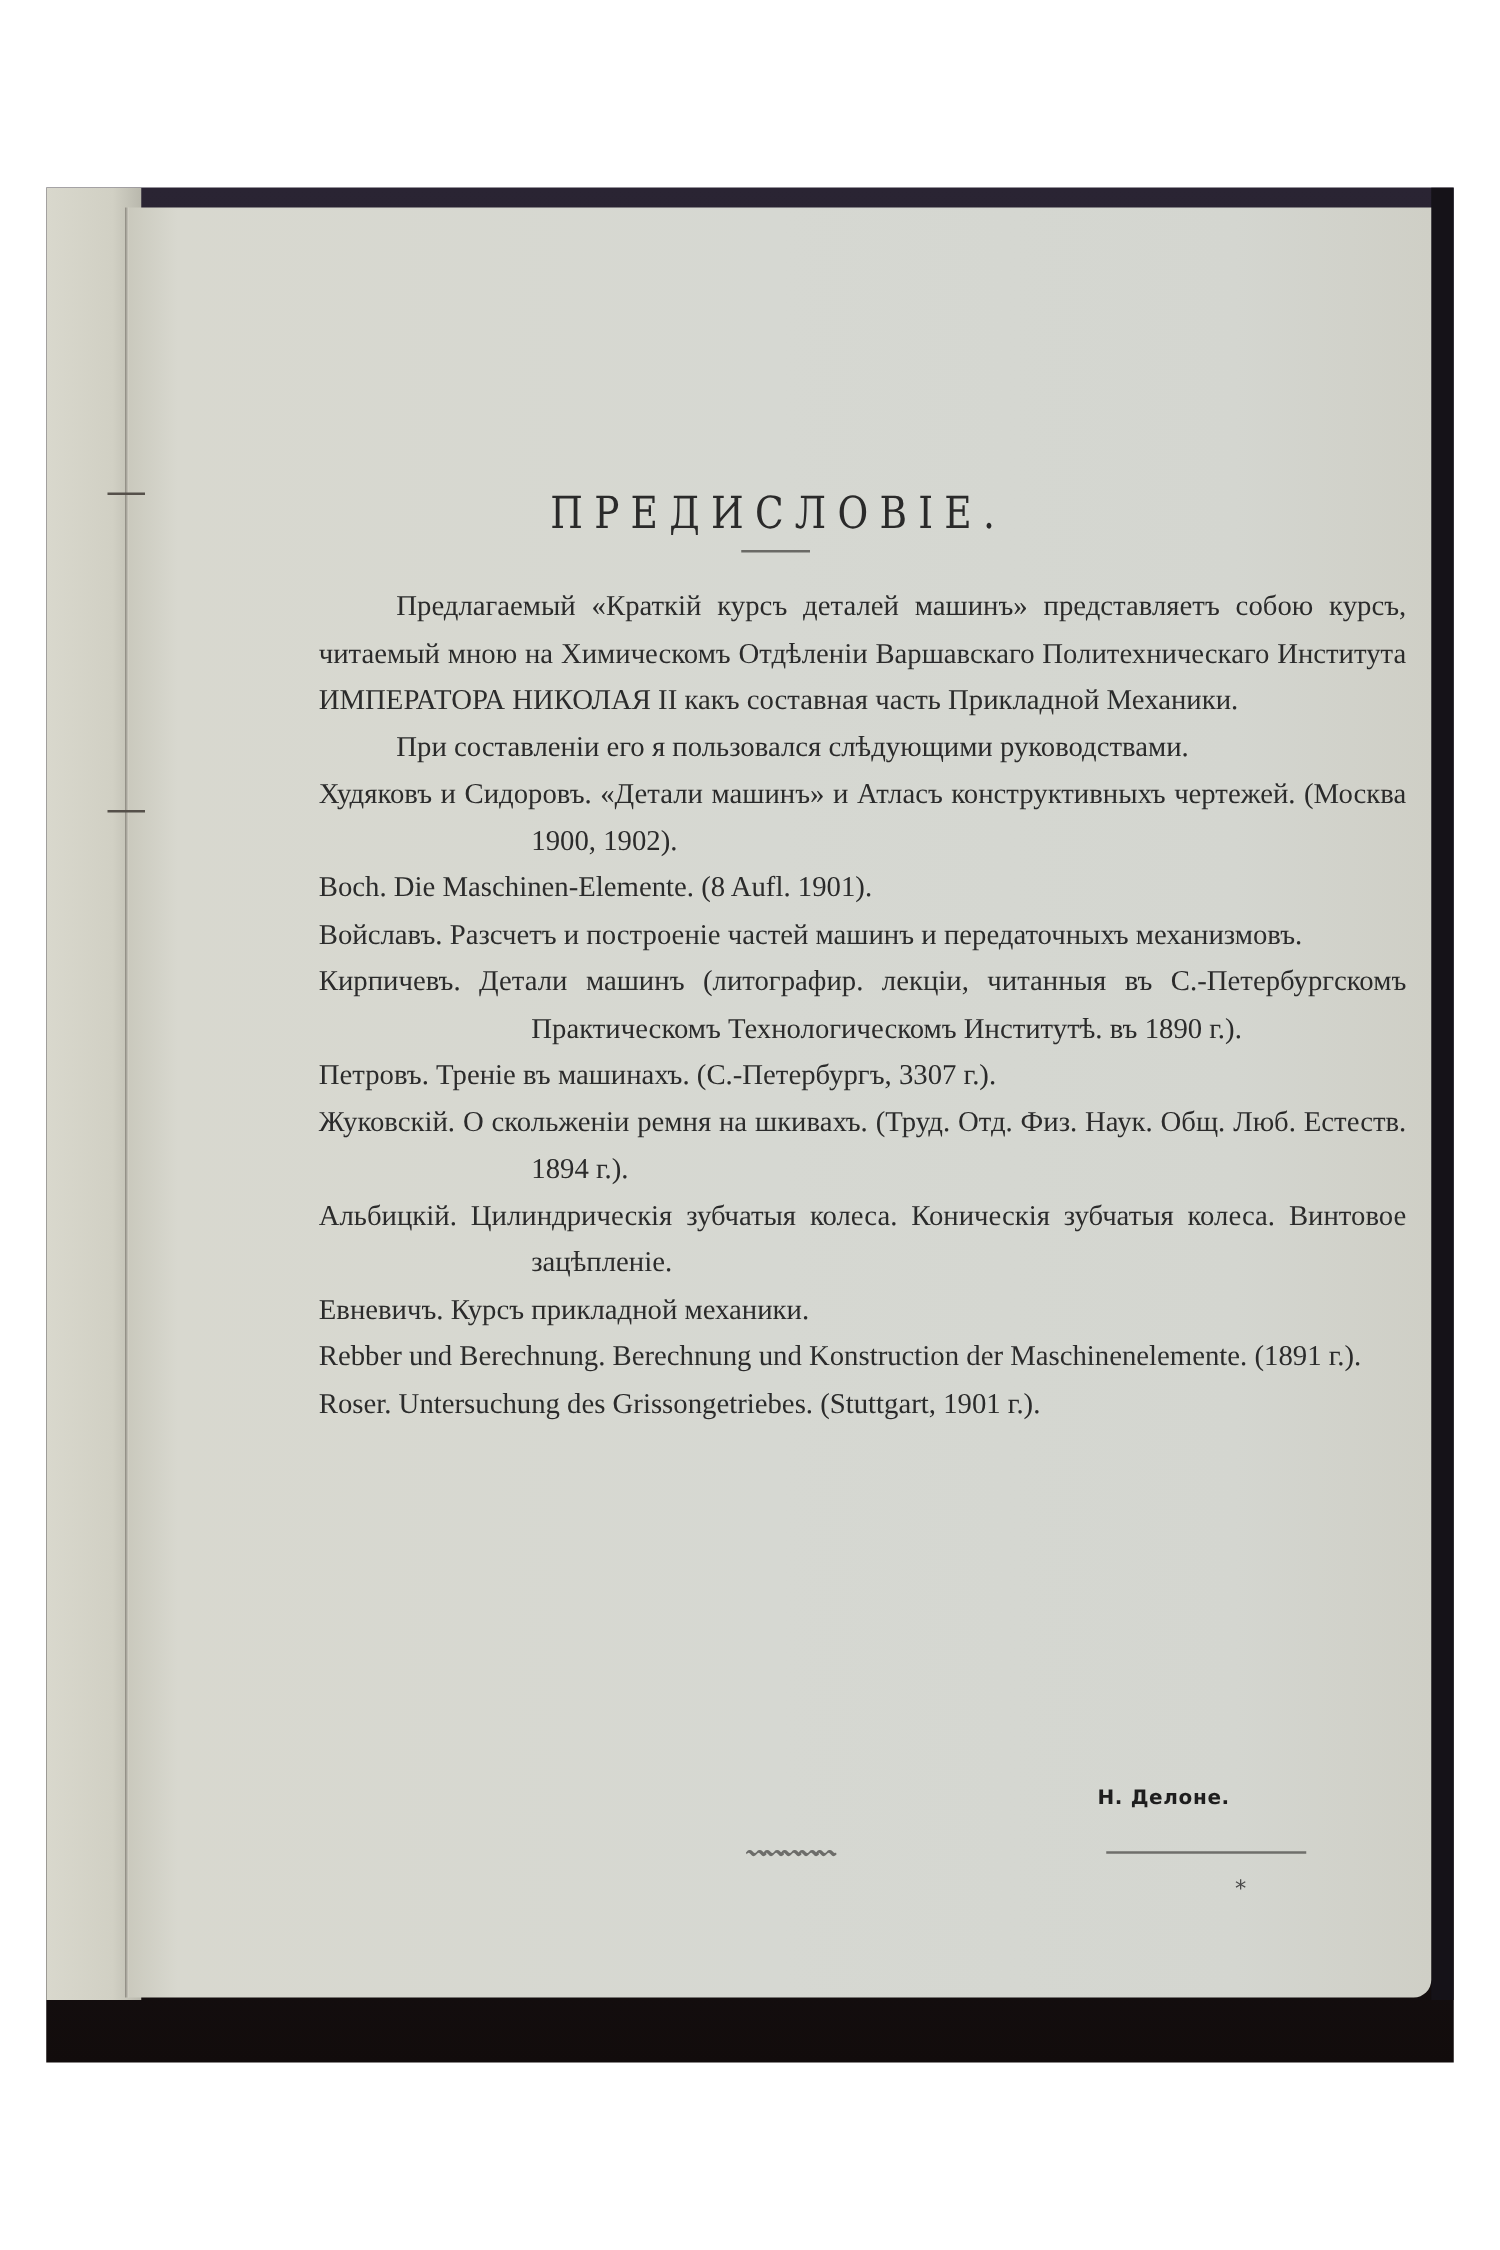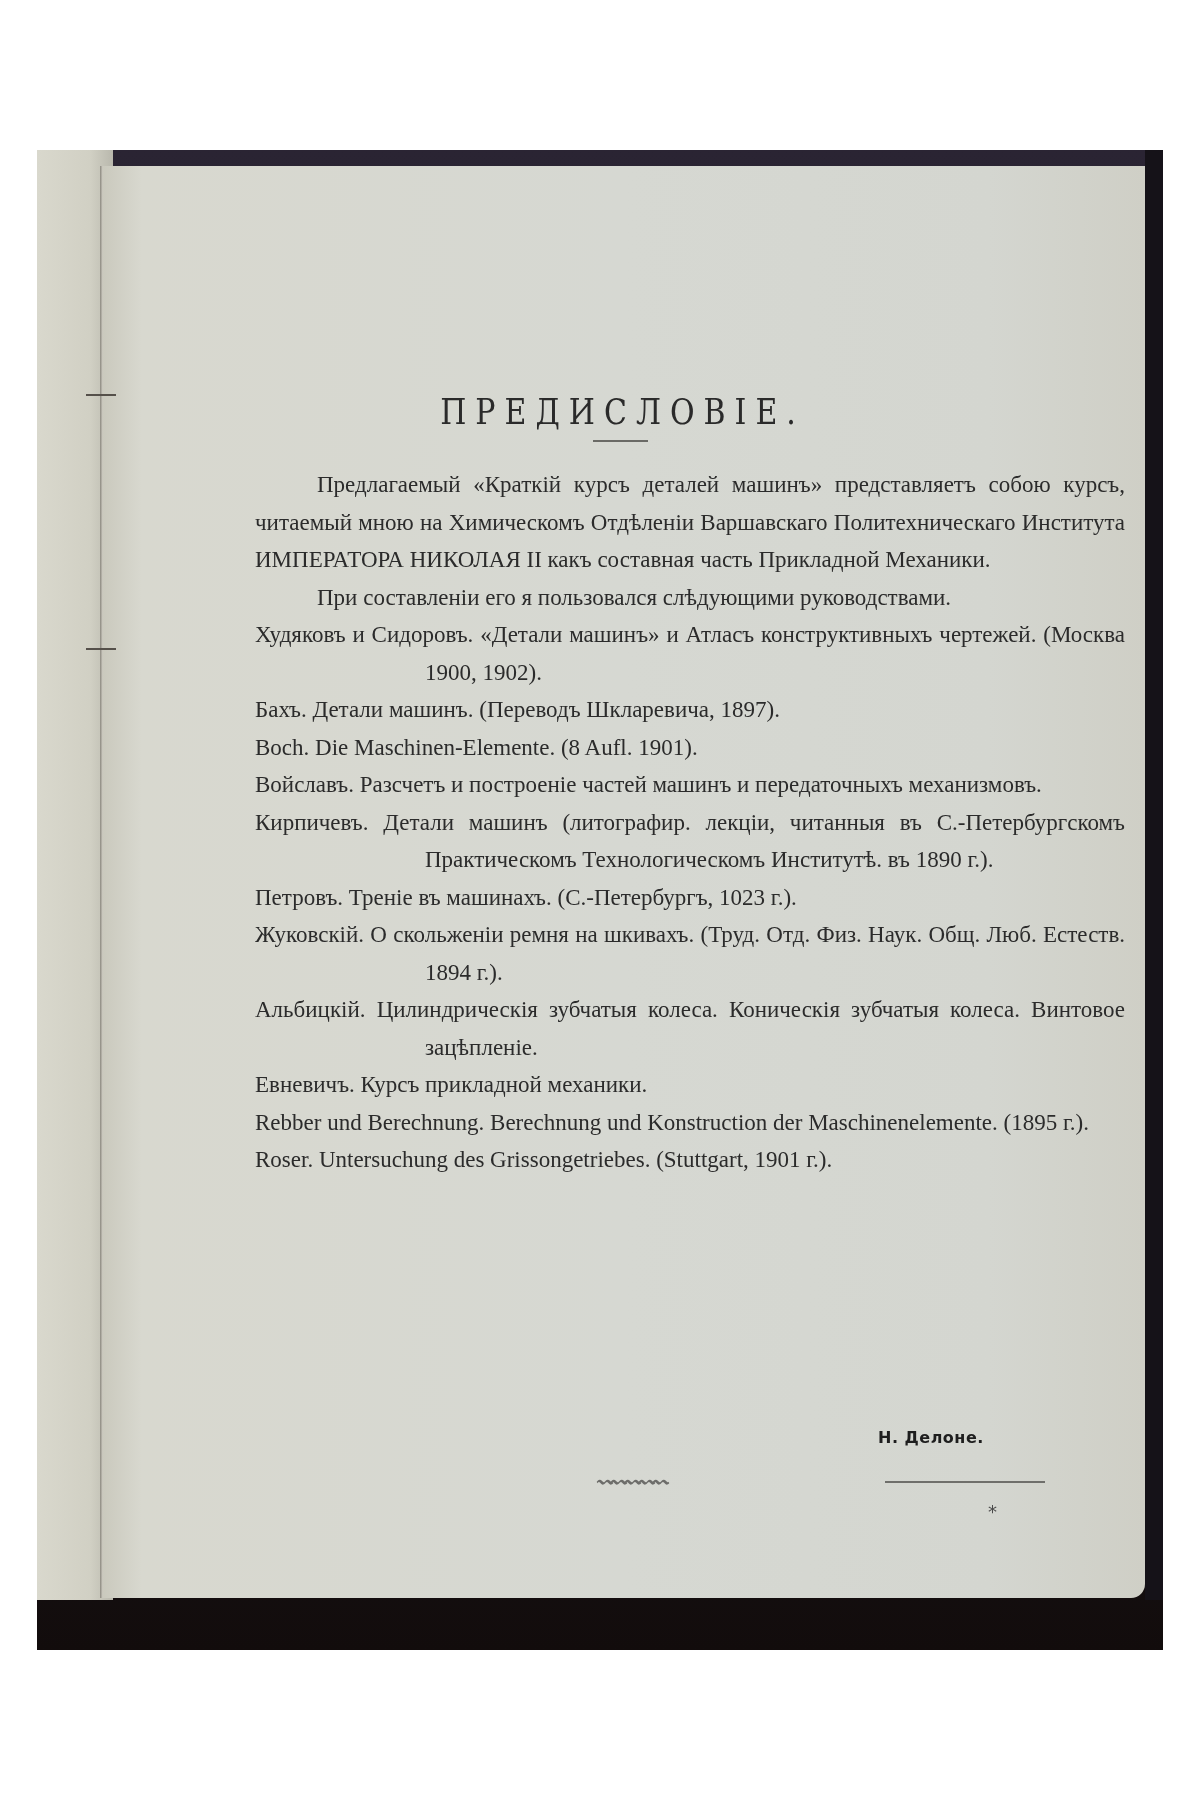--- a/index.html
+++ b/index.html
@@ -56,29 +56,28 @@
 
     <h1 class="title">ПРЕДИСЛОВІЕ.</h1>
     <div class="title-rule"></div>
 
     <div class="body-text">
       <p class="para indent"><span>Предлагаемый «Краткій курсъ деталей машинъ» представляетъ собою курсъ, читаемый мною на Химическомъ Отдѣленіи Варшавскаго Политехническаго Института </span><span class="ul">ИМПЕРАТОРА НИКОЛАЯ II</span><span> какъ составная часть Прикладной Механики.</span></p>
       <p class="para indent">При составленіи его я пользовался слѣдующими руководствами.</p>
 
       <div>
         <p class="ref"><span class="author">Худяковъ и Сидоровъ.</span> <span>«Детали машинъ» и Атласъ конструктивныхъ чертежей. (Москва 1900, 1902).</span></p>
-        <p class="ref"><span class="author">Бахъ.</span> <span>Детали машинъ. (Переводъ Шкларевича, 1897).</span></p>
         <p class="ref"><span class="author">Boch.</span> <span>Die Maschinen-Elemente. (8 Aufl. 1901).</span></p>
         <p class="ref"><span class="author">Войславъ.</span> <span>Разсчетъ и построеніе частей машинъ и передаточныхъ механизмовъ.</span></p>
         <p class="ref"><span class="author">Кирпичевъ.</span> <span>Детали машинъ (литографир. лекціи, читанныя въ С.-Петербургскомъ Практическомъ Технологическомъ Институтѣ. въ 1890 г.).</span></p>
-        <p class="ref"><span class="author">Петровъ.</span> <span>Треніе въ машинахъ. (С.-Петербургъ, 1023 г.).</span></p>
+        <p class="ref"><span class="author">Петровъ.</span> <span>Треніе въ машинахъ. (С.-Петербургъ, 3307 г.).</span></p>
         <p class="ref"><span class="author">Жуковскій.</span> <span>О скольженіи ремня на шкивахъ. (Труд. Отд. Физ. Наук. Общ. Люб. Естеств. 1894 г.).</span></p>
         <p class="ref"><span class="author">Альбицкій.</span> <span>Цилиндрическія зубчатыя колеса. Коническія зубчатыя колеса. Винтовое зацѣпленіе.</span></p>
         <p class="ref"><span class="author">Евневичъ.</span> <span>Курсъ прикладной механики.</span></p>
-        <p class="ref"><span class="author">Rebber und Berechnung.</span> <span>Berechnung und Konstruction der Maschinenelemente. (1895 г.).</span></p>
+        <p class="ref"><span class="author">Rebber und Berechnung.</span> <span>Berechnung und Konstruction der Maschinenelemente. (1891 г.).</span></p>
         <p class="ref"><span class="author">Roser.</span> <span>Untersuchung des Grissongetriebes. (Stuttgart, 1901 г.).</span></p>
       </div>
     </div>
 
     <div class="signature">Н. Делоне.</div>
     <div class="ornament">〰〰〰〰〰</div>
     <div class="sig-rule"></div>
     <div class="asterisk">*</div>
   </div>
 </div>

